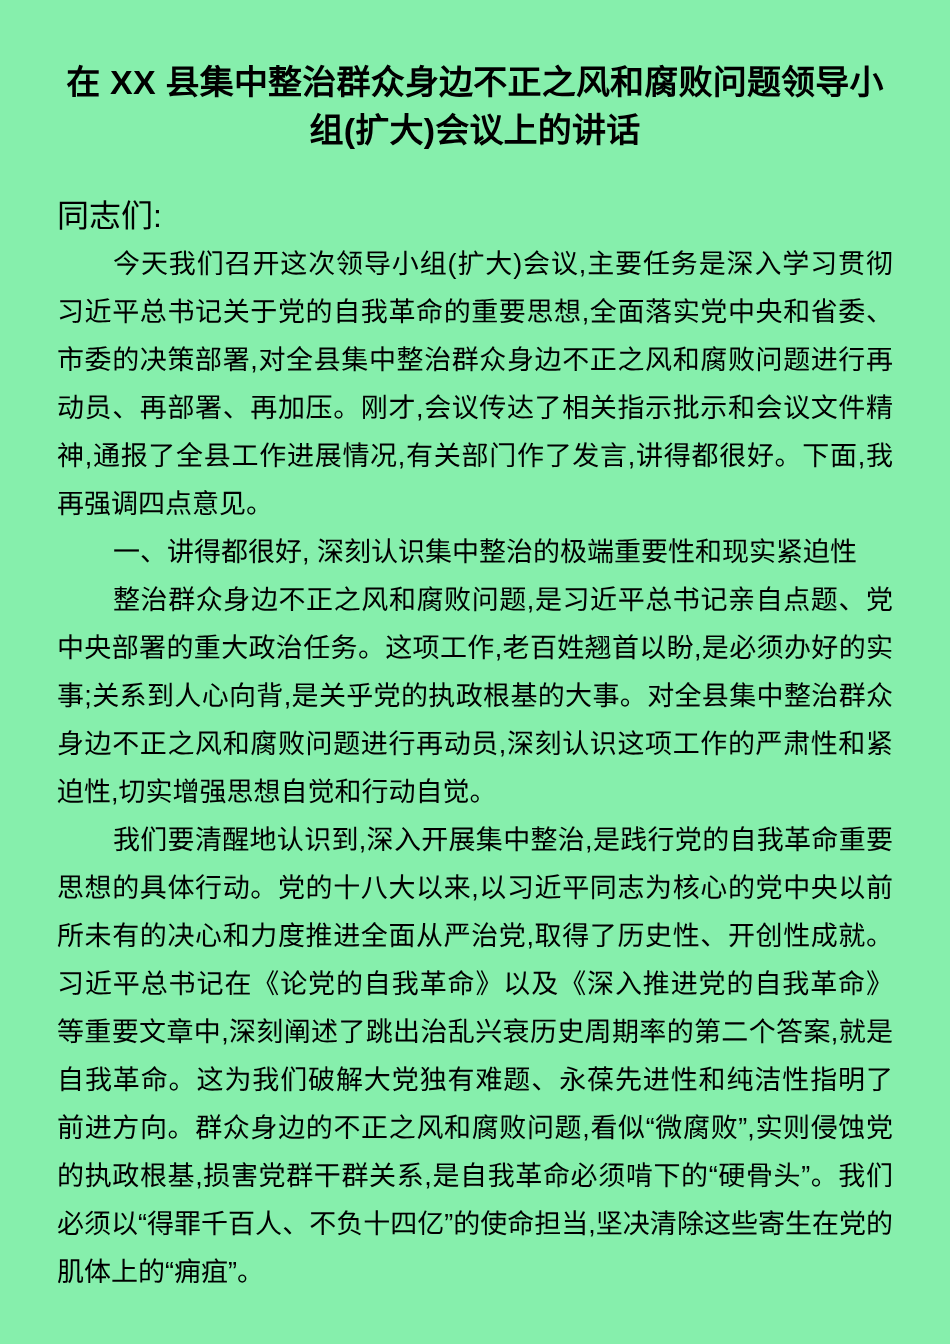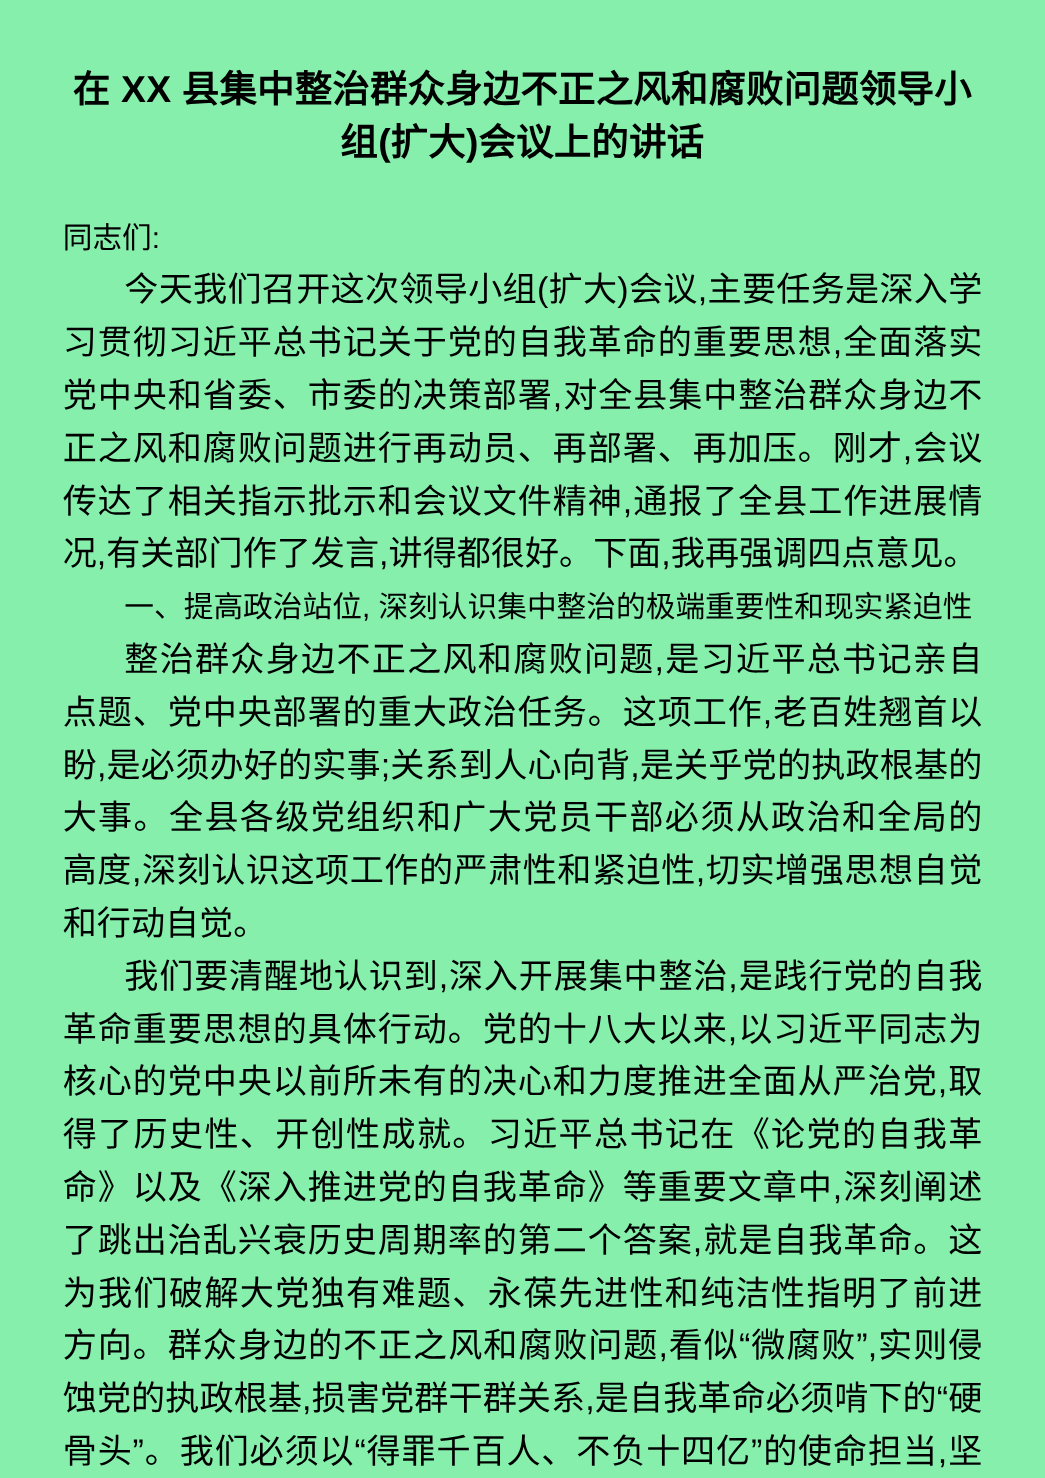--- a/index.html
+++ b/index.html
@@ -31,28 +31,28 @@
     font-size: 34px;
     font-weight: bold;
     line-height: 48px;
     text-align: center;
     margin: 0;
     padding-top: 58px;
     letter-spacing: 0.2px;
     word-break: break-all;
   }
   .salutation {
-    font-size: 27px;
+    font-size: 32px;
     line-height: 48px;
     margin: 0;
     padding-top: 38px;
     word-break: break-all;
   }
   .para {
-    font-size: 31px;
+    font-size: 27px;
     line-height: 48px;
     margin: 0;
     text-indent: 56px;
     text-align: justify;
     text-justify: inter-character;
     word-break: break-all;
   }
   .section-heading {
     font-size: 27px;
     line-height: 48px;
@@ -66,20 +66,20 @@
 
 <div class="page">
   <div class="doc-body">
 
     <h1 class="doc-title">在 XX 县集中整治群众身边不正之风和腐败问题领导小组(扩大)会议上的讲话</h1>
 
     <p class="salutation">同志们:</p>
 
     <p class="para">今天我们召开这次领导小组(扩大)会议,主要任务是深入学习贯彻习近平总书记关于党的自我革命的重要思想,全面落实党中央和省委、市委的决策部署,对全县集中整治群众身边不正之风和腐败问题进行再动员、再部署、再加压。刚才,会议传达了相关指示批示和会议文件精神,通报了全县工作进展情况,有关部门作了发言,讲得都很好。下面,我再强调四点意见。</p>
 
-    <p class="section-heading">一、提高政治站位, 深刻认识集中整治的极端重要性和现实紧迫性</p>
+    <p class="section-heading">一、讲得都很好, 深刻认识集中整治的极端重要性和现实紧迫性</p>
 
-    <p class="para">整治群众身边不正之风和腐败问题,是习近平总书记亲自点题、党中央部署的重大政治任务。这项工作,老百姓翘首以盼,是必须办好的实事;关系到人心向背,是关乎党的执政根基的大事。全县各级党组织和广大党员干部必须从政治和全局的高度,深刻认识这项工作的严肃性和紧迫性,切实增强思想自觉和行动自觉。</p>
+    <p class="para">整治群众身边不正之风和腐败问题,是习近平总书记亲自点题、党中央部署的重大政治任务。这项工作,老百姓翘首以盼,是必须办好的实事;关系到人心向背,是关乎党的执政根基的大事。对全县集中整治群众身边不正之风和腐败问题进行再动员,深刻认识这项工作的严肃性和紧迫性,切实增强思想自觉和行动自觉。</p>
 
     <p class="para">我们要清醒地认识到,深入开展集中整治,是践行党的自我革命重要思想的具体行动。党的十八大以来,以习近平同志为核心的党中央以前所未有的决心和力度推进全面从严治党,取得了历史性、开创性成就。习近平总书记在《论党的自我革命》以及《深入推进党的自我革命》等重要文章中,深刻阐述了跳出治乱兴衰历史周期率的第二个答案,就是自我革命。这为我们破解大党独有难题、永葆先进性和纯洁性指明了前进方向。群众身边的不正之风和腐败问题,看似“微腐败”,实则侵蚀党的执政根基,损害党群干群关系,是自我革命必须啃下的“硬骨头”。我们必须以“得罪千百人、不负十四亿”的使命担当,坚决清除这些寄生在党的肌体上的“痈疽”。</p>
 
   </div>
 </div>
 
 </body></html>

